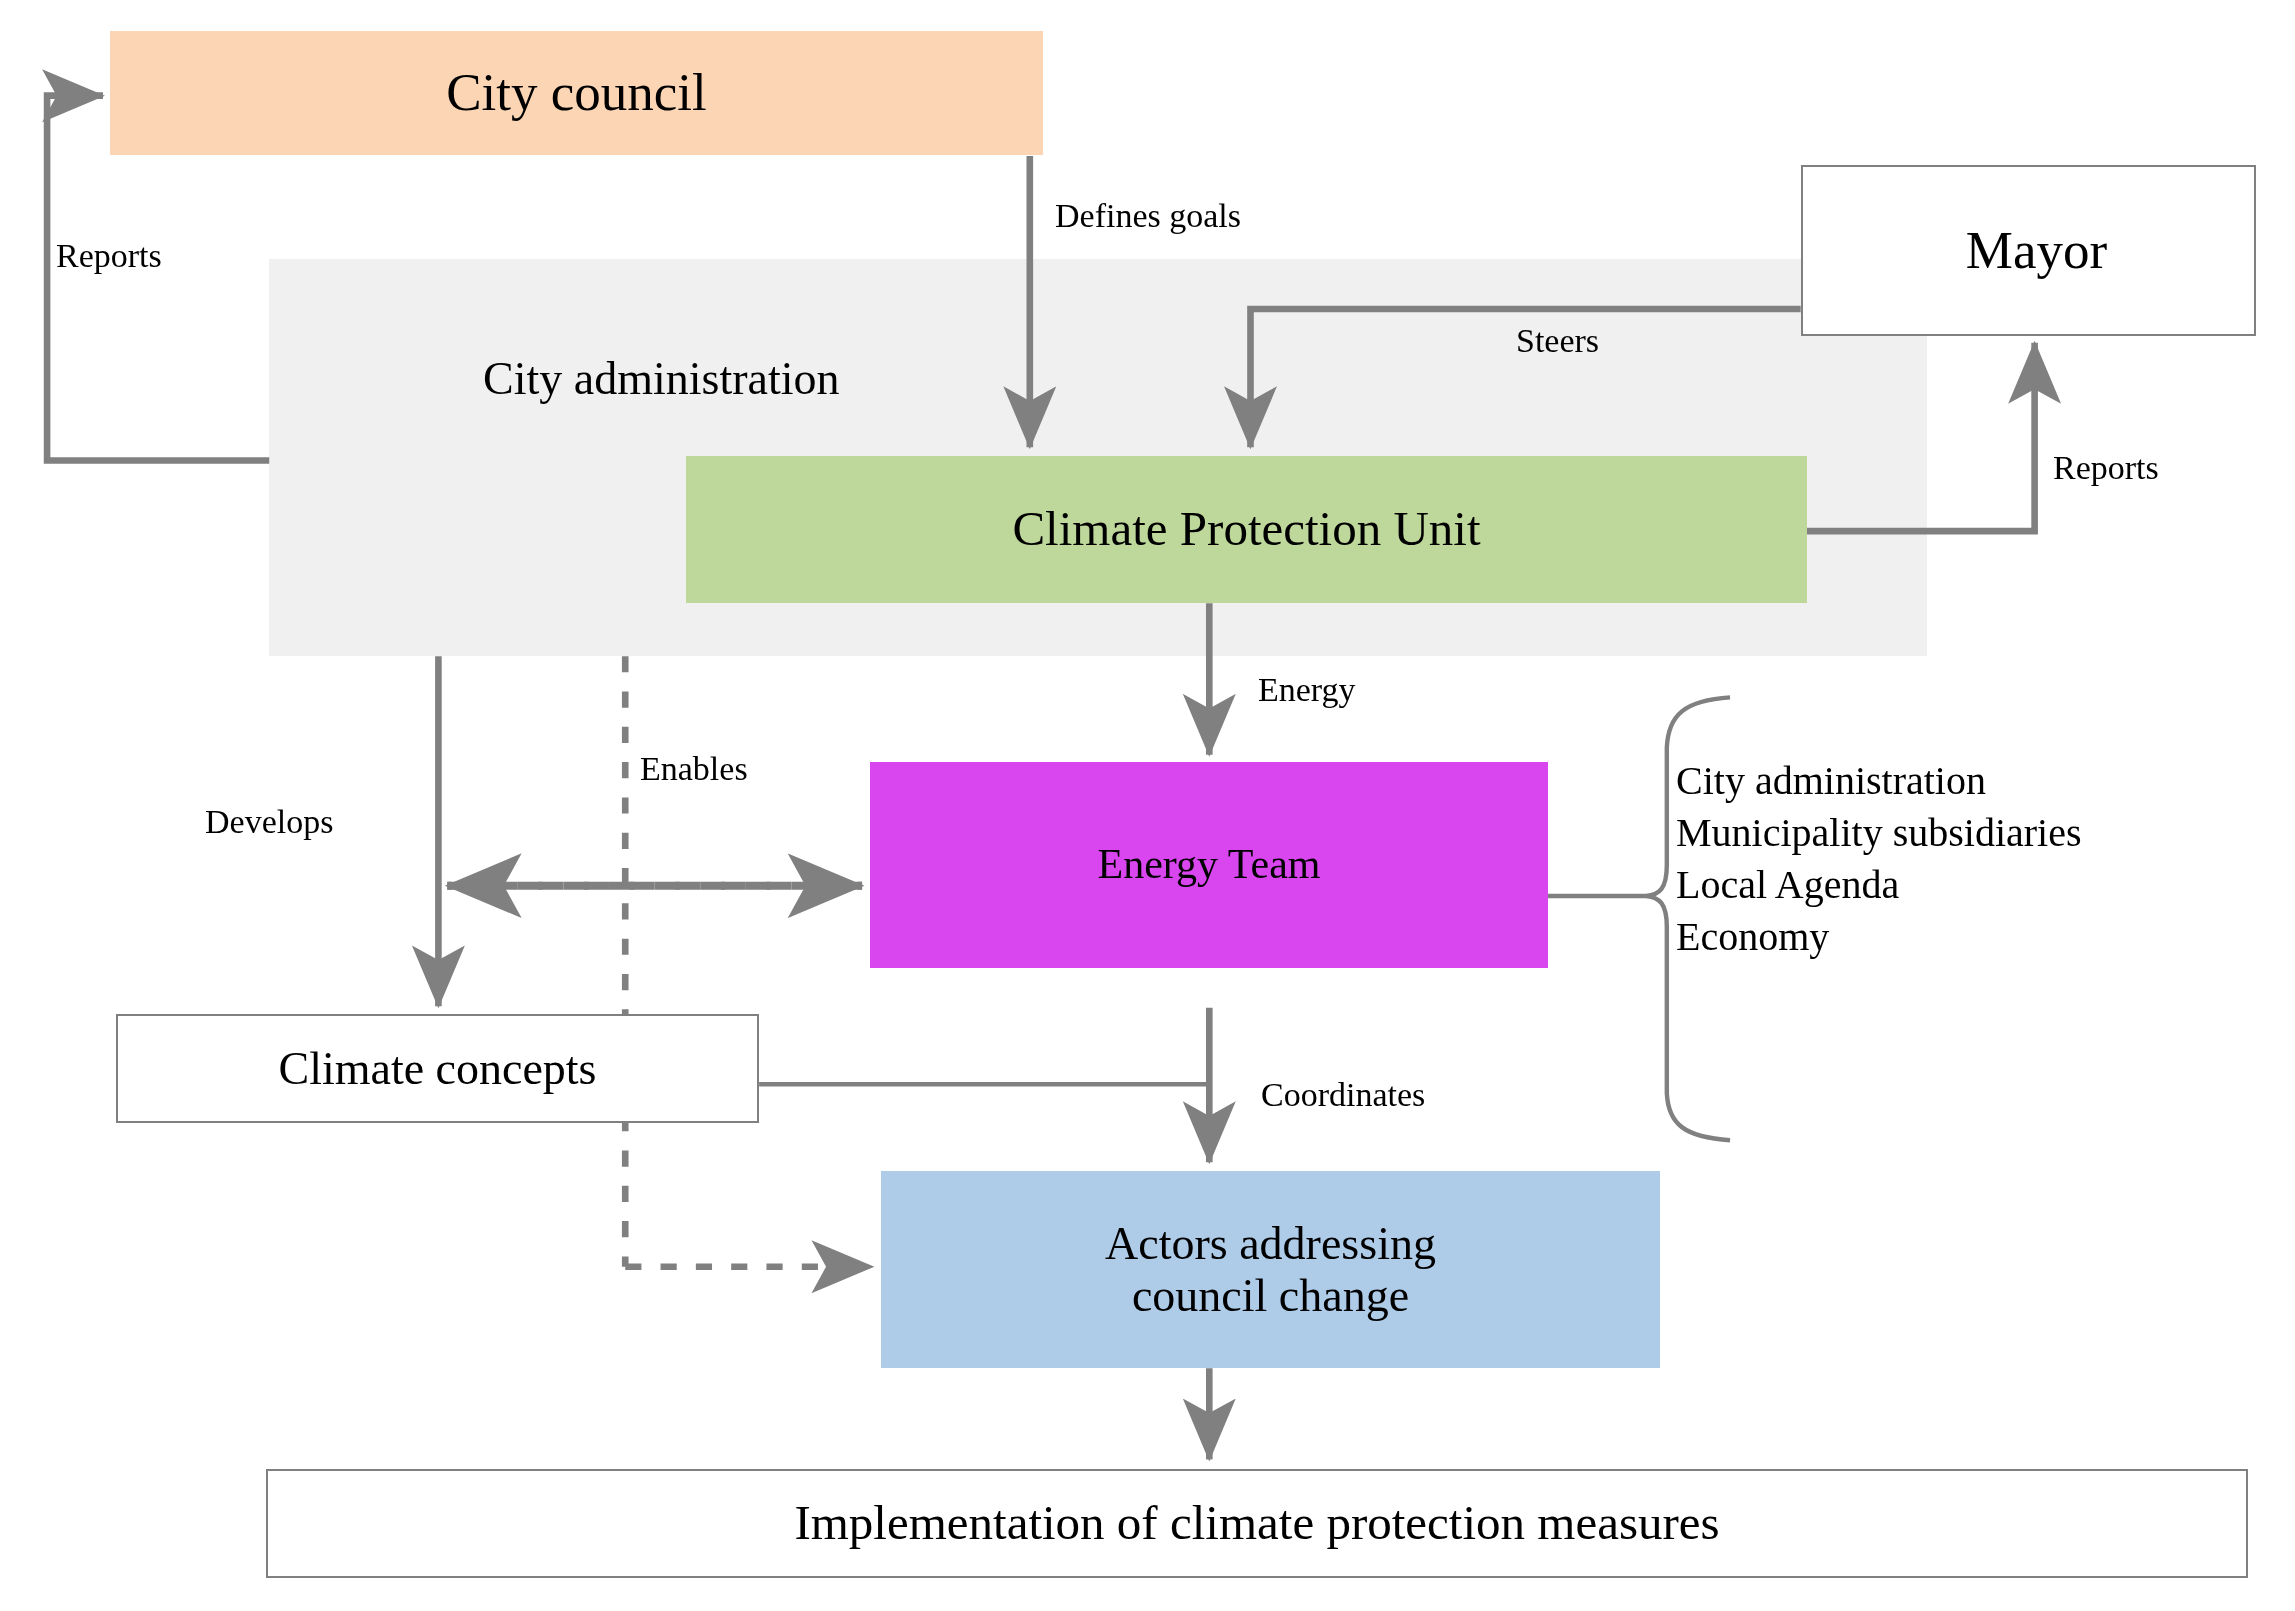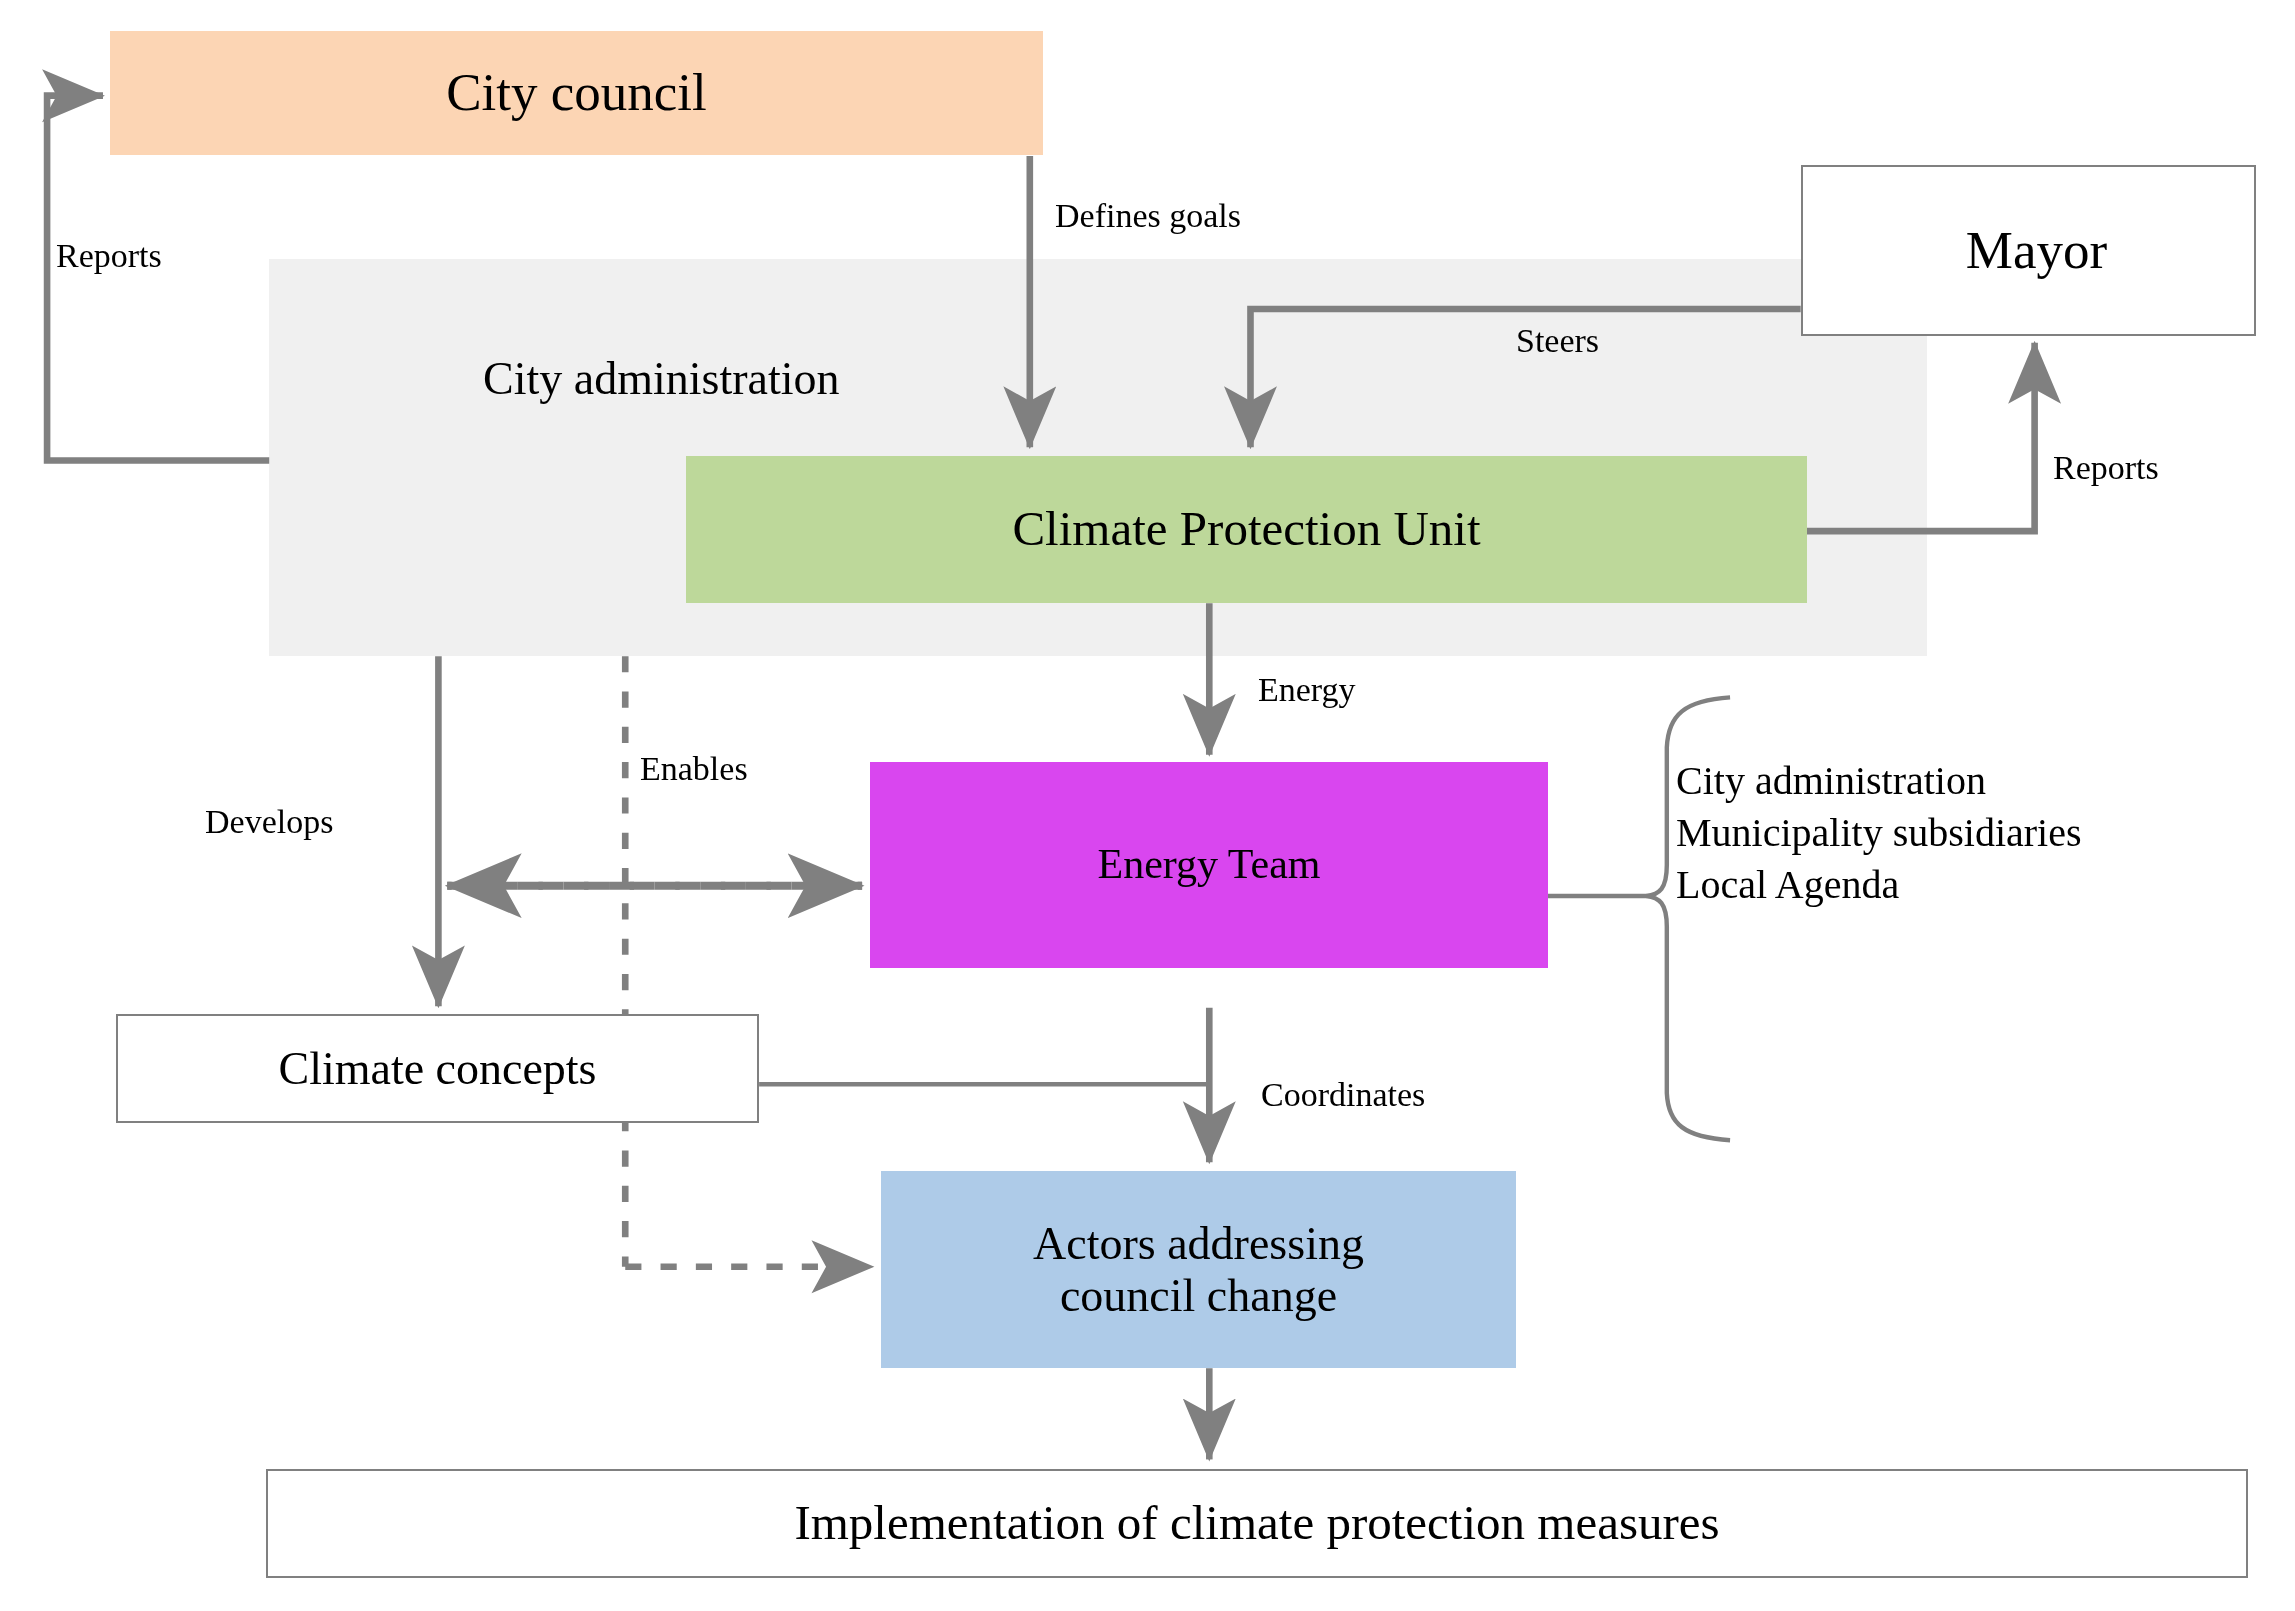--- a/index.html
+++ b/index.html
@@ -89,21 +89,21 @@
   }
   #climate-concepts {
     left: 116px; top: 1014px;
     width: 643px; height: 109px;
     background: #ffffff;
     border: 2.9px solid #808080;
     font-size: 46px;
   }
   #actors-box {
     left: 881px; top: 1171px;
-    width: 635px; height: 197px;
+    width: 779px; height: 197px;
     background: #AECBE8;
     font-size: 46px;
   }
   #implementation-box {
     left: 266px; top: 1469px;
     width: 1982px; height: 109px;
     background: #ffffff;
     border: 2.9px solid #808080;
     font-size: 49px;
   }
@@ -204,16 +204,17 @@
   <div class="edge-label" id="label-develops">Develops</div>
 
   <div class="edge-label" id="label-enables">Enables</div>
 
   <div class="edge-label" id="label-coordinates">Coordinates</div>
 
   <div class="list-text" id="brace-list">
     <div>City administration</div>
     <div>Municipality subsidiaries</div>
     <div>Local Agenda</div>
+    <div>Economy</div>
   </div>
 
 </div>
 
 
 </body></html>

